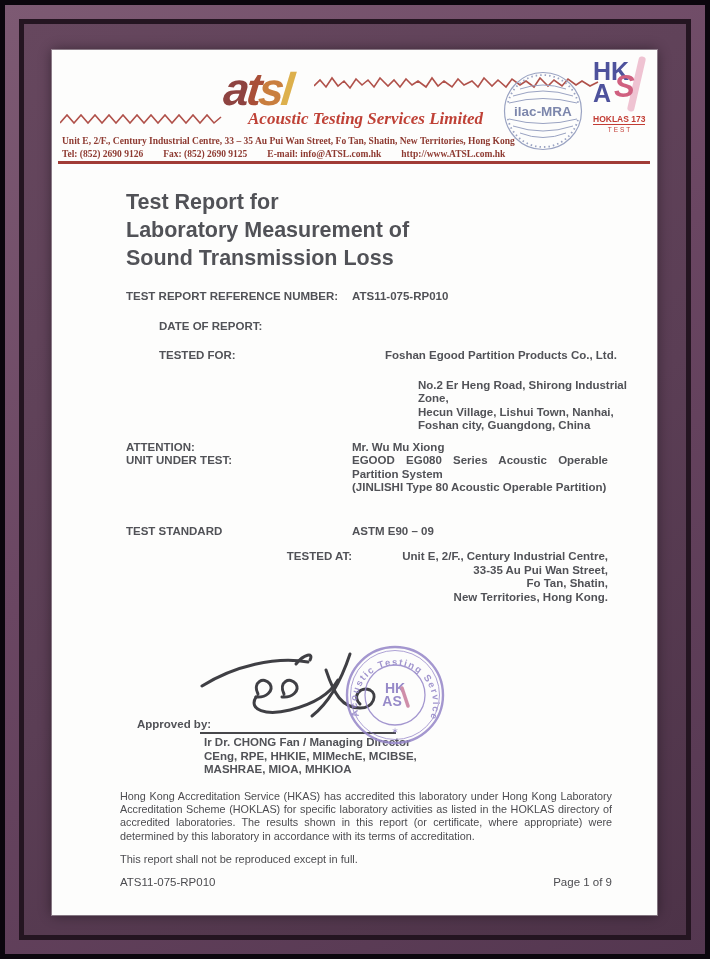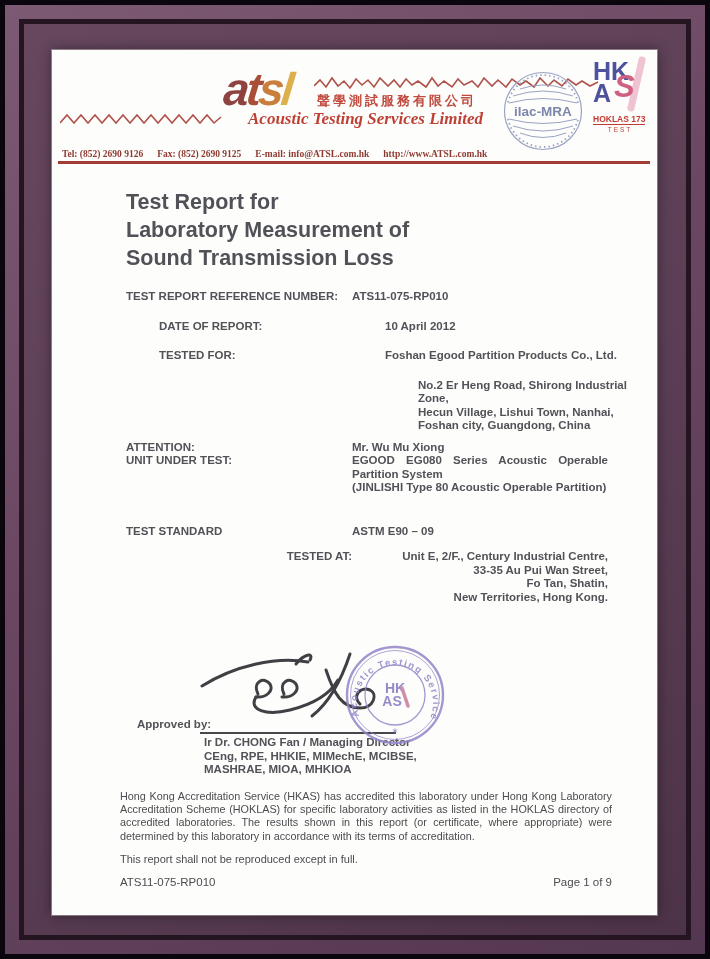--- a/index.html
+++ b/index.html
@@ -22,21 +22,21 @@
   
   .atsl-word{left:172px;top:16px;font-size:46px;font-weight:bold;font-style:italic;line-height:1;letter-spacing:-3px;transform:skewX(-6deg);}
   .atsl-word .l1{color:#8e4340;}
   .atsl-word .l2{color:#a94f38;}
   .atsl-word .l3{color:#c97e3e;}
   .atsl-word .l4{color:#ddb04c;}
   .squiggle{stroke:#b0514a;stroke-width:1.6;fill:none;}
   .company-zh{left:265px;top:42px;font-size:13px;font-weight:bold;color:#c14b3f;letter-spacing:3px;white-space:nowrap;}
   .company-en{left:196px;top:59px;font-size:17px;font-weight:bold;font-style:italic;color:#bf4136;font-family:"Liberation Serif",serif;white-space:nowrap;}
   .addr-line{left:10px;font-size:9.5px;font-weight:bold;color:#8e3a31;font-family:"Liberation Serif",serif;white-space:nowrap;}
-  .contact-line{display:flex;gap:14px;}
+  .contact-line{display:flex;gap:20px;}
   .red-rule{left:6px;top:111px;width:592px;height:3px;background:#a13c36;}
   
   .ilac{left:450px;top:20px;}
   
   .hkas{left:541px;top:10px;width:62px;}
   .hkas-letters{position:relative;font-size:25px;font-weight:800;color:#4e529c;line-height:.88;height:48px;}
   .hkas-s{position:absolute;left:21px;top:13px;font-size:31px;font-style:italic;font-weight:800;color:#d06080;}
   .hkas-brush{position:absolute;left:40px;top:-4px;width:7px;height:56px;background:#efc3d2;transform:rotate(13deg);border-radius:3px;}
   .hoklas{margin-top:5px;font-size:8.5px;font-weight:bold;color:#c23c34;border-bottom:1.5px solid #c23c34;display:inline-block;white-space:nowrap;}
   .hoklas-test{font-size:6.5px;color:#c23c34;letter-spacing:2px;text-align:center;width:54px;}
@@ -75,21 +75,20 @@
   <svg class="abs" style="left:8px;top:58px;" width="164" height="22" viewBox="0 0 164 22">
     <polyline class="squiggle" points="0,15 7,7 14,15 21,7 28,15 35,7 42,15 49,7 56,15 63,7 70,15 77,7 84,15 91,7 98,15 105,7 112,15 119,7 126,15 133,7 140,15 147,7 154,15 161,9"></polyline>
   </svg>
 
   <div class="abs atsl-word"><span class="l1">a</span><span class="l2">t</span><span class="l3">s</span><span class="l4">l</span></div>
 
   <svg class="abs" style="left:262px;top:24px;" width="286" height="18" viewBox="0 0 286 18">
     <polyline class="squiggle" points="0,12 6,6 12,13 18,4 24,12 30,7 36,14 42,5 48,11 54,6 60,13 66,4 74,12 80,6 86,13 92,5 98,11 104,7 112,13 118,4 124,12 130,7 138,13 144,5 150,11 158,7 164,13 170,4 178,12 184,6 192,13 198,5 206,11 212,7 220,13 226,4 234,12 240,6 248,12 254,5 262,11 268,7 276,12 284,8"></polyline>
   </svg>
 
-  <div class="abs company-zh">聲學測試服務有限公司</div>
   <div class="abs company-en">Acoustic Testing Services Limited</div>
 
   <svg class="abs ilac" width="82" height="82" viewBox="0 0 82 82">
     <circle cx="41" cy="41" r="38.5" fill="none" stroke="#9aa3c2" stroke-width="1.2"></circle>
     <circle cx="41" cy="41" r="36" fill="none" stroke="#9aa3c2" stroke-width="1.8" stroke-dasharray="1.5,3"></circle>
     <path d="M18 19 Q41 11 64 19" fill="none" stroke="#9aa3c2" stroke-width="1"></path>
     <path d="M11 26 Q41 16 71 26" fill="none" stroke="#9aa3c2" stroke-width="1"></path>
     <path d="M7 33 Q41 24 75 33" fill="none" stroke="#9aa3c2" stroke-width="1"></path>
     <path d="M7 49 Q41 58 75 49" fill="none" stroke="#9aa3c2" stroke-width="1"></path>
     <path d="M11 56 Q41 66 71 56" fill="none" stroke="#9aa3c2" stroke-width="1"></path>
@@ -102,20 +101,21 @@
     <div class="hkas-letters">
       <div>HK</div>
       <div>A</div>
       <span class="hkas-brush"></span>
       <span class="hkas-s">S</span>
     </div>
     <div class="hoklas">HOKLAS 173</div>
     <div class="hoklas-test">TEST</div>
   </div>
 
+  <div class="abs addr-line" style="top:86px;">Unit E, 2/F., Century Industrial Centre, 33 – 35 Au Pui Wan Street, Fo Tan, Shatin, New Territories, Hong Kong</div>
   <div class="abs addr-line contact-line" style="top:99px;">
     <span>Tel: (852) 2690 9126</span>
     <span>Fax: (852) 2690 9125</span>
     <span>E-mail: info@ATSL.com.hk</span>
     <span>http://www.ATSL.com.hk</span>
   </div>
 
   <div class="abs red-rule"></div>
 
   <div class="abs title">
@@ -124,21 +124,20 @@
     <div>Sound Transmission Loss</div>
   </div>
 
   <div class="abs fields">
     <div class="row">
       <div class="lbl">TEST REPORT REFERENCE NUMBER:</div>
       <div class="val">ATS11-075-RP010</div>
     </div>
     <div class="row mt16">
       <div class="lbl">DATE OF REPORT:</div>
-      <div class="val">10 April 2012</div>
     </div>
     <div class="row mt16">
       <div class="lbl">TESTED FOR:</div>
       <div class="val">
         <div>Foshan Egood Partition Products Co., Ltd.</div>
         <div class="addr-block mt16">
           <div>No.2 Er Heng Road, Shirong Industrial Zone,</div>
           <div>Hecun Village, Lishui Town, Nanhai,</div>
           <div>Foshan city, Guangdong, China</div>
         </div>

